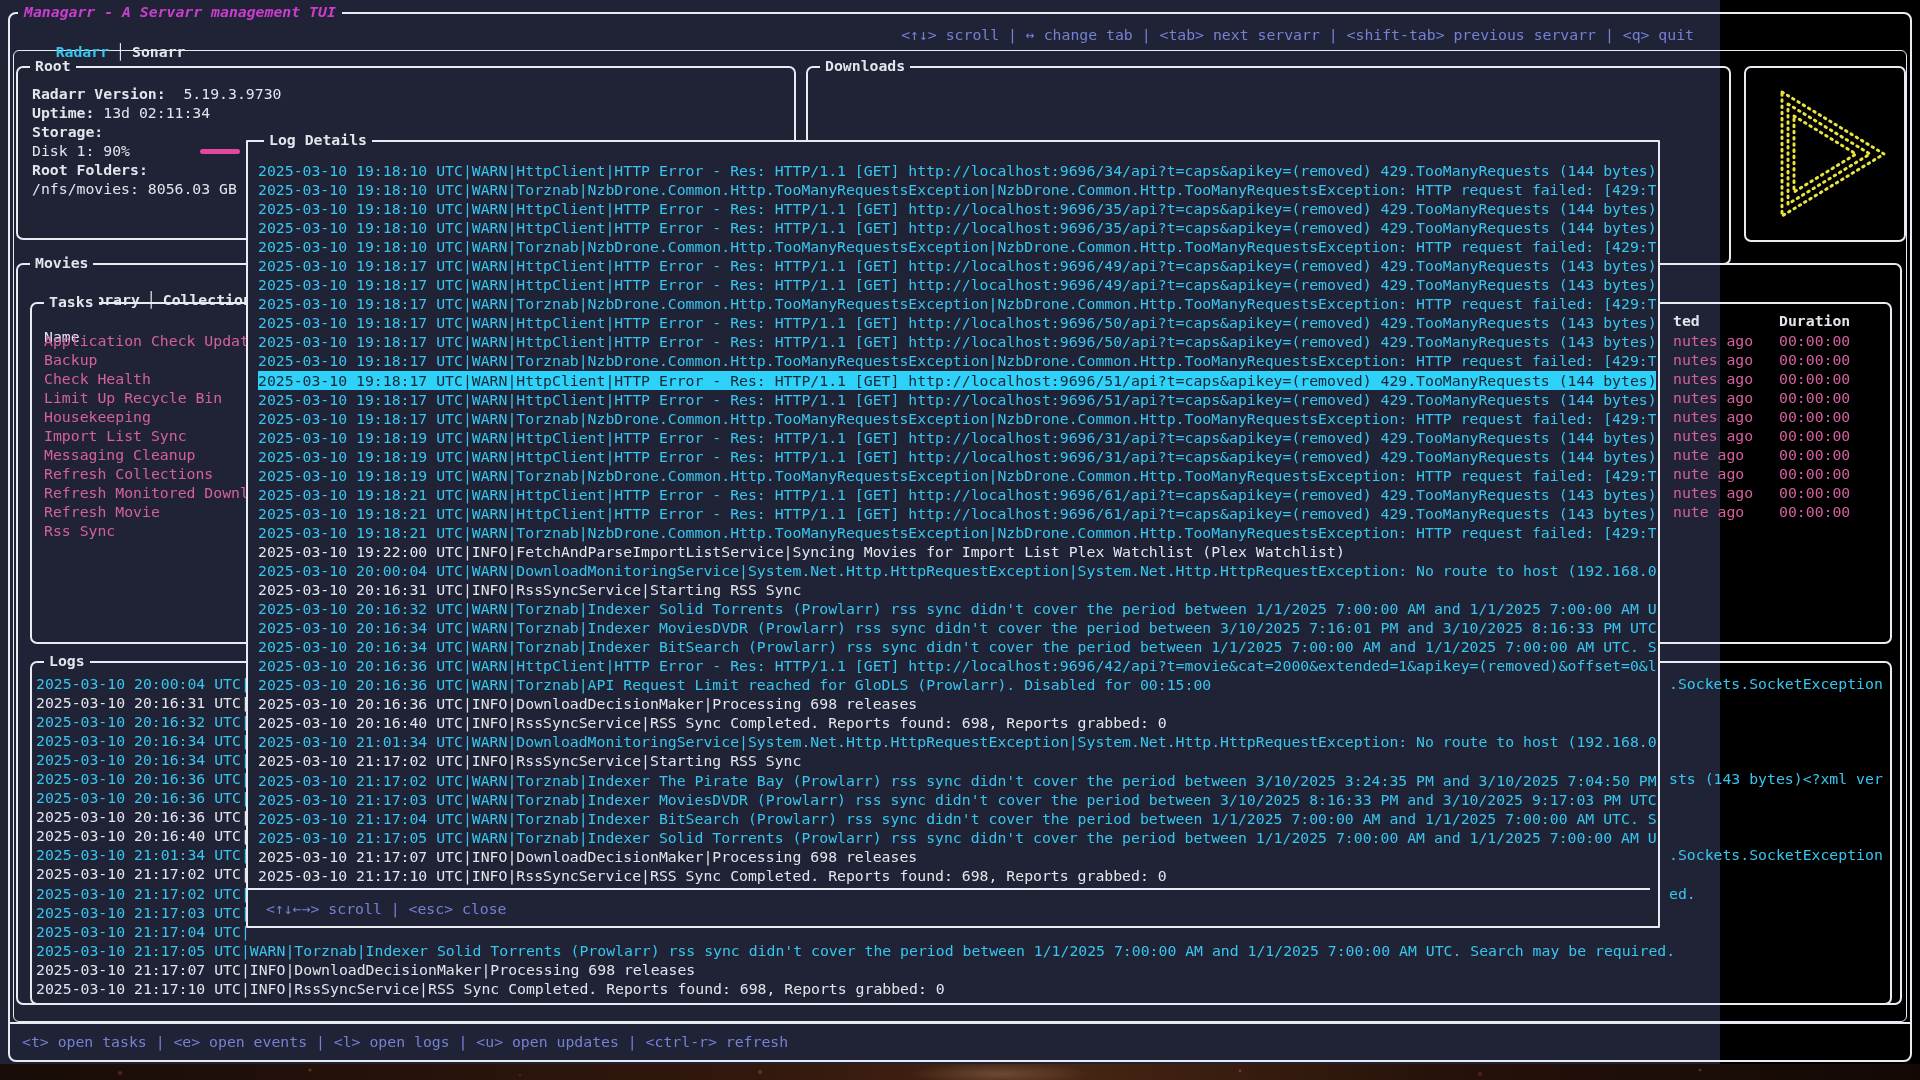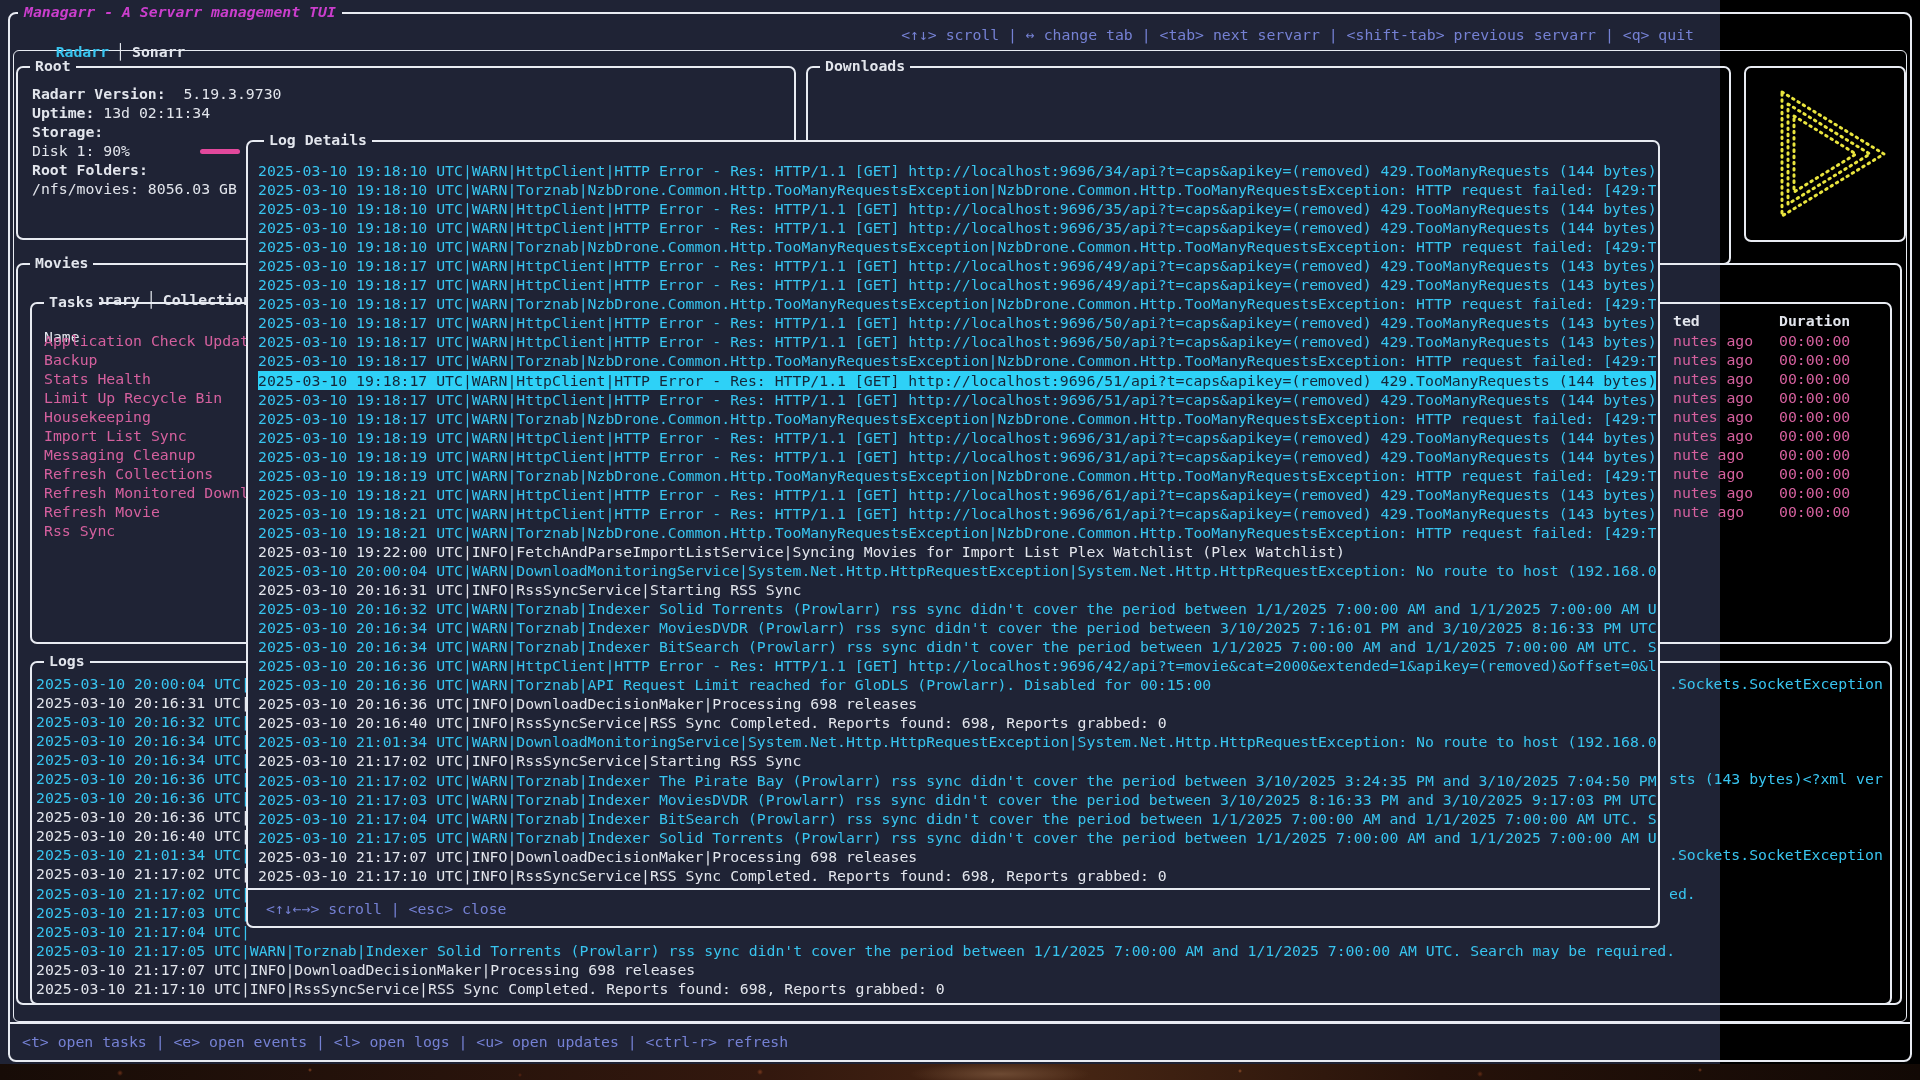--- a/index.html
+++ b/index.html
@@ -53,21 +53,21 @@
   .tasks-exec{position:absolute;left:1641px;top:27px;}
   .tasks-dur{position:absolute;left:1747px;top:27px;}
   .trow{height:19.05px;line-height:19.05px;white-space:pre;color:var(--pink);}
   
   .logs-body{position:absolute;left:4px;top:11px;width:1848px;}
   .lrow{position:relative;height:19.05px;line-height:19.05px;white-space:pre;overflow:hidden;}
   .lrow .rfrag{position:absolute;left:1633px;top:0;white-space:pre;}
   .lv-warn{color:var(--cyan);}
   .lv-info{color:var(--white);}
   
-  .modal{position:absolute;left:246px;top:140px;width:1414px;height:788px;border:2px solid var(--border);border-radius:7px;background:var(--bg);z-index:10;}
+  .modal{position:absolute;left:246px;top:140px;width:1414px;height:788px;border:2px solid var(--border);border-radius:1px;background:var(--bg);z-index:10;}
   .modal-title{position:absolute;top:-11px;left:16px;background:var(--bg);padding:0 5px;font-weight:bold;color:var(--white);white-space:pre;}
   .modal-lines{position:absolute;left:10px;top:19px;width:1398px;height:726px;overflow:hidden;}
   .mrow{height:19.05px;line-height:19.05px;white-space:pre;overflow:hidden;}
   .mrow.sel{background:var(--selbg);color:var(--seltx);}
   .modal-sep{position:absolute;left:0px;right:8px;bottom:36px;border-top:2px solid var(--border);}
   .modal-footer{position:absolute;left:18px;bottom:9px;color:var(--peri);white-space:pre;}
   
   .bottombar-line{position:absolute;left:8px;top:1022px;width:1904px;border-top:2px solid var(--border);}
   .bottom-hints{position:absolute;left:22px;top:1033px;color:var(--peri);white-space:pre;z-index:3;}
   
@@ -132,21 +132,21 @@
     </div>
 
     <div class="panel tasks-panel">
       <span class="ptitle">Tasks</span>
       <div class="col-name-header">Name</div>
       <div class="col-exec-header">ted</div>
       <div class="col-dur-header">Duration</div>
       <div class="tasks-names" id="tasks-names">
           <div class="trow">Application Check Update</div>
           <div class="trow">Backup</div>
-          <div class="trow">Stats Health</div>
+          <div class="trow">Check Health</div>
           <div class="trow">Limit Up Recycle Bin</div>
           <div class="trow">Housekeeping</div>
           <div class="trow">Import List Sync</div>
           <div class="trow">Messaging Cleanup</div>
           <div class="trow">Refresh Collections</div>
           <div class="trow">Refresh Monitored Downlo</div>
           <div class="trow">Refresh Movie</div>
           <div class="trow">Rss Sync</div>
         </div>
       <div class="tasks-exec" id="tasks-exec">

